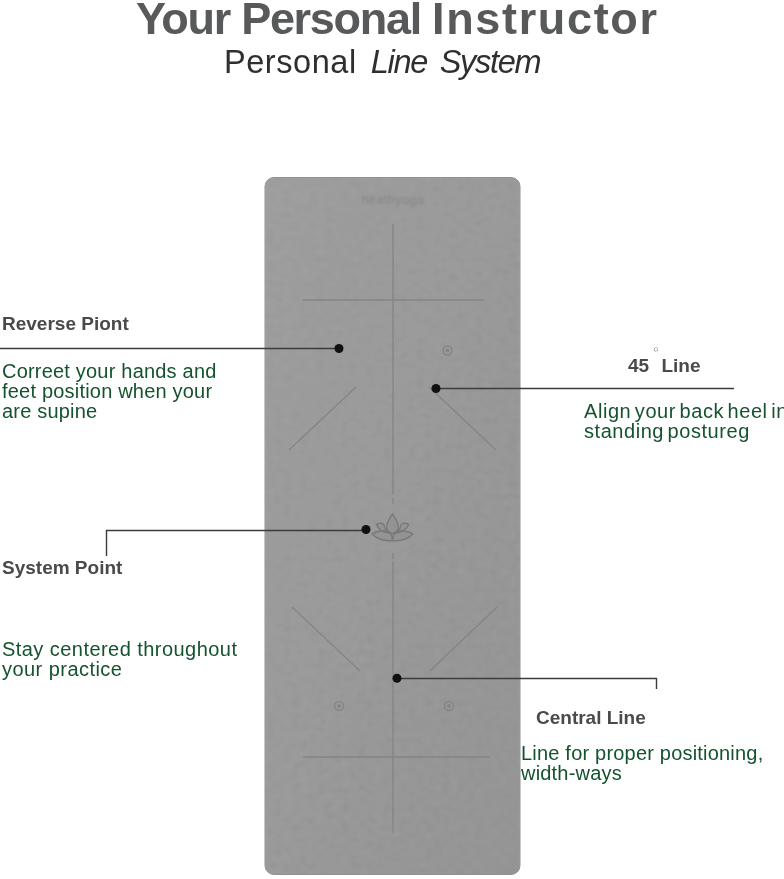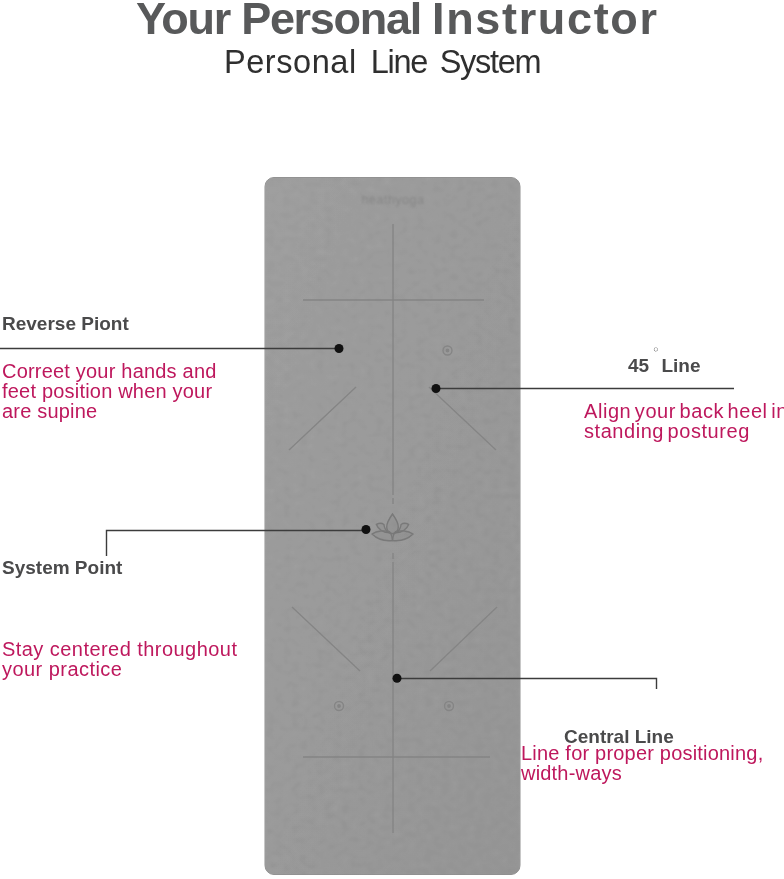--- a/index.html
+++ b/index.html
@@ -1,26 +1,26 @@
 <!DOCTYPE html>
 <html><head>
 <meta charset="utf-8">
 <style>
   html,body{margin:0;padding:0;}
   body{width:784px;height:879px;background:#ffffff;font-family:"Liberation Sans",sans-serif;position:relative;overflow:hidden;}
   .abs{position:absolute;}
   .title{font-weight:bold;font-size:45px;color:#58595a;line-height:1;white-space:nowrap;}
   .subtitle{font-size:32.5px;color:#2f2f2f;line-height:1;white-space:nowrap;}
   .lbl{font-weight:bold;font-size:19px;color:#4a4a4b;line-height:1;white-space:nowrap;}
-  .desc{font-size:20px;color:#be185d;line-height:20.3px;white-space:nowrap;}
+  .desc{font-size:20px;color:#14532d;line-height:20.3px;white-space:nowrap;}
 </style>
 </head>
 <body>
   <div class="abs title" style="left:136px;top:-4px;"><span style="letter-spacing:-1.3px;">Your Personal </span><span style="letter-spacing:1.65px;">Instructor</span></div>
-  <div class="abs subtitle" style="left:224px;top:46px;word-spacing:5px;"><span style="letter-spacing:0.55px;">Personal</span> <span style="letter-spacing:-1.3px;">Line System</span></div>
+  <div class="abs subtitle" style="left:224px;top:46px;word-spacing:5px;"><span style="letter-spacing:0.55px;">Personal</span> <span style="letter-spacing:-1.3px;font-style:italic;">Line System</span></div>
 
   <svg class="abs" style="left:0;top:0;" width="784" height="879" viewBox="0 0 784 879">
     <defs>
       <linearGradient id="matg" x1="0" y1="0" x2="1" y2="1">
         <stop offset="0" stop-color="#a5a5a5"></stop>
         <stop offset="0.5" stop-color="#a0a0a0"></stop>
         <stop offset="1" stop-color="#9b9b9b"></stop>
       </linearGradient>
       <filter id="noise" x="0" y="0" width="100%" height="100%">
         <feTurbulence type="fractalNoise" baseFrequency="0.12 0.16" numOctaves="3" seed="7"></feTurbulence>
@@ -94,14 +94,14 @@
 
   <div class="abs lbl" style="left:2px;top:313.5px;">Reverse Piont</div>
   <div class="abs desc" style="left:2px;top:360.5px;letter-spacing:0.2px;">Correet your hands and<br>feet position when your<br>are supine</div>
 
   <div class="abs lbl" style="left:628px;top:356px;">45<span style="font-size:0.46em;position:relative;top:-20.5px;margin:0 3px 0 4px;display:inline-block;">○</span>Line</div>
   <div class="abs desc" style="left:552px;top:401px;letter-spacing:0.55px;word-spacing:-2.5px;margin-left:32px;">Align your back heel in<br>standing postureg</div>
 
   <div class="abs lbl" style="left:2px;top:558px;">System Point</div>
   <div class="abs desc" style="left:2px;top:594px;letter-spacing:0.45px;margin-top:45px;">Stay centered throughout<br>your practice</div>
 
-  <div class="abs lbl" style="left:564px;top:707.5px;margin-top:19px;">Central Line</div>
+  <div class="abs lbl" style="left:536px;top:707.5px;">Central Line</div>
   <div class="abs desc" style="left:521px;top:743px;letter-spacing:0.2px;">Line for proper positioning,<br>width-ways</div>
 
 </body></html>

